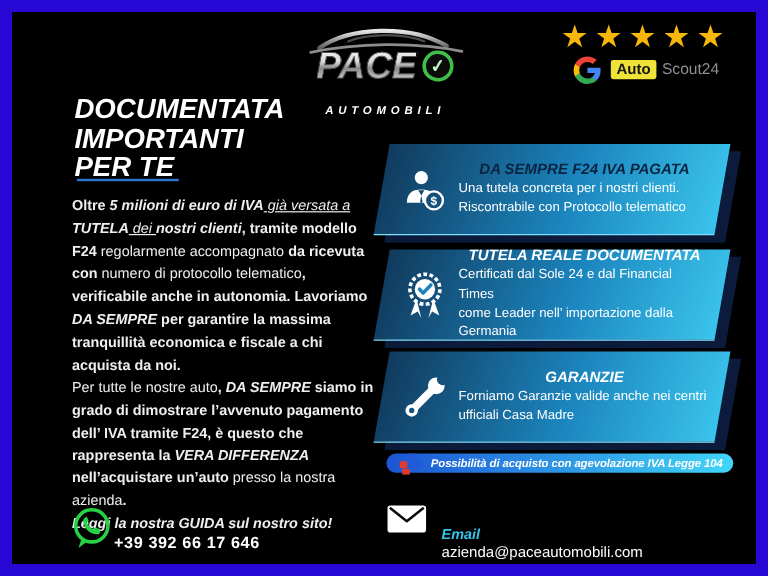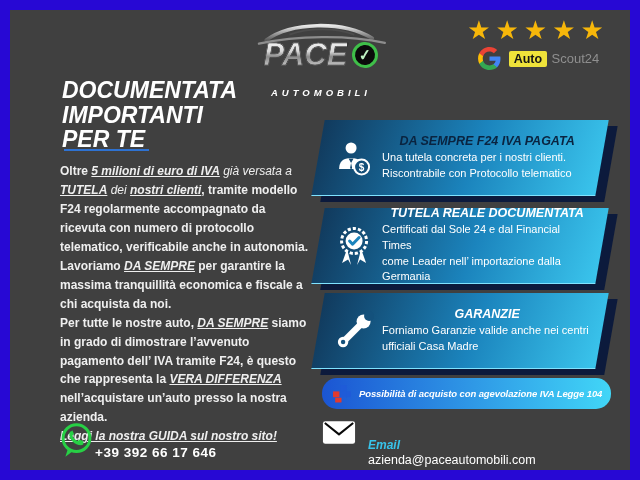--- a/index.html
+++ b/index.html
@@ -7,21 +7,21 @@
     --stars:#f7b70a;
     --accent-line:#2e72d2;
     --email-label:#38c3ea;
     --whatsapp:#27d045;
   }
   *{margin:0;padding:0;box-sizing:border-box;}
   body{font-family:"Liberation Sans",sans-serif;background:#222;}
   .frame{
     position:relative;width:640px;height:480px;
     border:10px solid var(--frame-border);
-    background:#404040;overflow:hidden;
+    background:#000000;overflow:hidden;
   }
   .canvas{position:absolute;inset:0;}
 
   
   .logo{position:absolute;left:238px;top:4px;width:146px;text-align:center;}
   .logo-car{display:block;margin:0 auto -13px auto;}
   .pace-row{display:flex;align-items:center;justify-content:center;gap:5px;}
   .pace-name{
     font-size:31px;font-weight:900;font-style:italic;letter-spacing:0px;
     background:linear-gradient(180deg,#ffffff 0%,#d9d9d9 40%,#8a8a8a 55%,#f2f2f2 100%);
@@ -47,42 +47,42 @@
   
   .heading{position:absolute;left:52px;top:68px;color:#fff;
     font-size:23px;font-weight:800;font-style:italic;line-height:1.07;}
   .heading-rule{position:absolute;left:54px;top:139px;width:85px;height:2px;background:var(--accent-line);}
 
   
   .bodytext{position:absolute;left:50px;top:152px;width:254px;color:#efefef;
     font-size:12px;line-height:1.58;}
   .bodytext p{margin:0;}
   .run-n{font-weight:700;}
-  .run-b{font-weight:700;margin-top:12px;}
-  .run-biu{font-weight:700;font-style:italic;text-decoration:underline;text-align:center;}
-  .run-iu{font-style:italic;}
+  .run-b{font-weight:400;margin-top:12px;}
+  .run-biu{font-weight:700;font-style:italic;text-align:center;}
+  .run-iu{font-style:italic;text-decoration:underline;}
 
   
   .card{position:absolute;left:308px;width:284px;height:76px;}
   .card-shadow{position:absolute;inset:0;transform:skewX(-10deg) translate(10px,6px);background:#0c1a3c;}
   .card-face{position:absolute;inset:0;transform:skewX(-10deg);
     background:linear-gradient(100deg,#113a5d 0%,#1b84bd 55%,#3ac4ec 100%);
     border-bottom:1px solid #7fe3ff;}
   .card-inner{position:absolute;inset:0;transform:skewX(10deg);
     display:flex;align-items:center;}
   .card-icon{flex:0 0 auto;margin-left:16px;margin-right:8px;}
   .card-text{flex:1;padding-right:10px;}
   .card-title{font-size:12.5px;font-weight:800;font-style:italic;text-align:center;
     margin-bottom:2px;color:#fff;}
   .card-1 .card-title{color:#0a2440;}
   .card-line{font-size:11px;line-height:1.45;color:#fff;}
   .card-1{top:110px;} .card-2{top:198px;} .card-3{top:283px;}
 
   
-  .pill{position:absolute;left:312px;top:368px;width:289px;height:31px;border-radius:15px;
+  .pill{position:absolute;left:312px;top:368px;width:289px;height:16px;border-radius:15px;
     background:linear-gradient(90deg,#1b55d3 0%,#41d6f7 100%);
     display:flex;align-items:center;padding:0 8px 0 10px;text-align:center;}
   .pill-text{margin-left:8px;color:#fff;font-size:9.5px;font-weight:700;font-style:italic;
     letter-spacing:-0.1px;white-space:nowrap;}
 
   
   .contact-phone{position:absolute;left:48px;top:410px;display:flex;align-items:flex-end;gap:0;}
   .phone-number{color:#fff;font-size:13.5px;font-weight:700;letter-spacing:0.5px;}
   .contact-email{position:absolute;left:312px;top:410px;display:flex;align-items:flex-start;gap:12px;}
   .email-lines{display:flex;flex-direction:column;gap:1px;}

